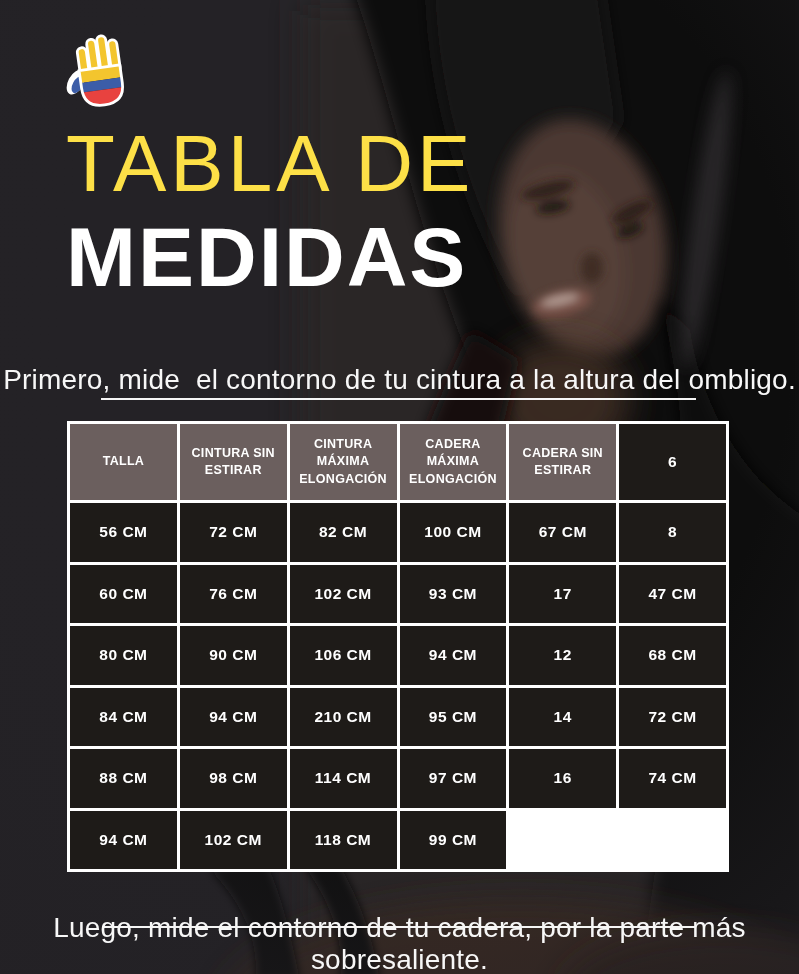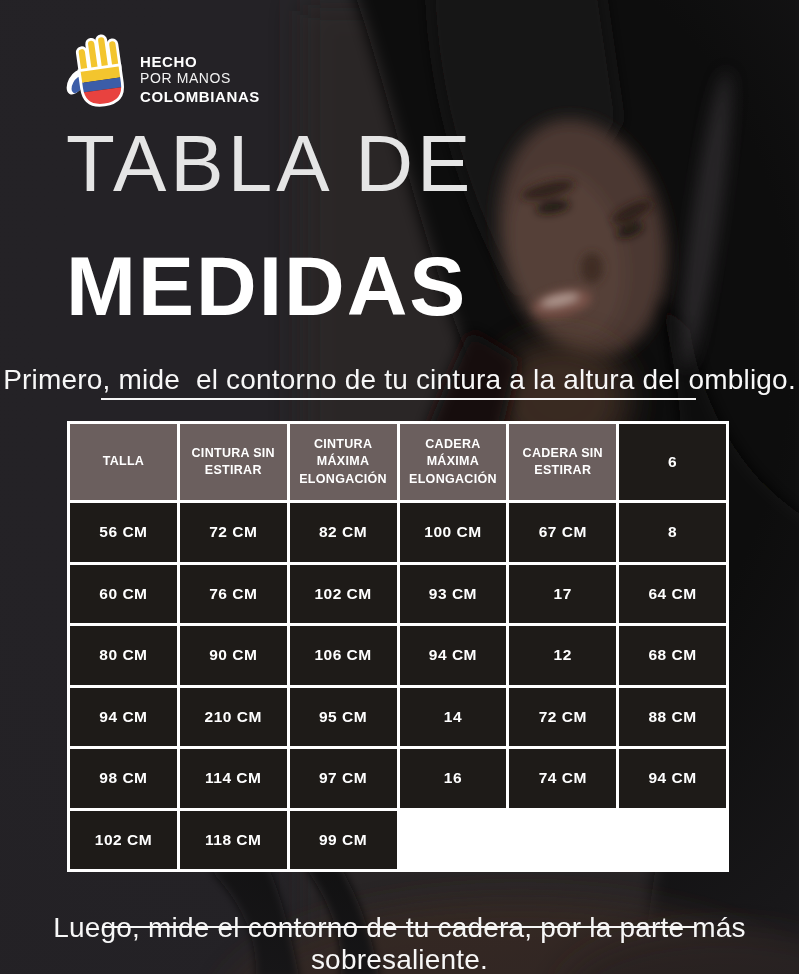--- a/index.html
+++ b/index.html
@@ -28,22 +28,22 @@
   
   .logo{position:absolute;left:64px;top:33px;display:flex;align-items:center}
   .logo-hand{width:70px;height:78px;flex:0 0 auto}
   .logo-text{margin-left:6px;padding-top:14px;line-height:17.5px;letter-spacing:.6px}
   .logo-text .l1{font-size:15px;font-weight:bold}
   .logo-text .l2{font-size:14px;font-weight:normal;color:#f2f2f2}
   .logo-text .l3{font-size:15px;font-weight:bold}
 
   
   .title{position:absolute;left:66px;top:124px}
-  .title .t1{font-size:80px;font-weight:400;letter-spacing:4px;line-height:80px;color:#e5e5e5}
-  .title .t2{font-size:84px;font-weight:bold;letter-spacing:2px;line-height:84px;margin-top:40px}
+  .title .t1{font-size:80px;font-weight:400;letter-spacing:4px;line-height:80px;color:#fde047}
+  .title .t2{font-size:84px;font-weight:bold;letter-spacing:2px;line-height:84px;margin-top:11px}
 
   
   .instr{position:absolute;left:0;width:799px;text-align:center;font-size:28px;
          color:#f7f7f7;white-space:pre-wrap;letter-spacing:.2px}
   .instr.top{top:364px}
   .instr.bottom{top:912px}
   .rule{position:absolute;height:2px;background:#f5f5f5;border:none}
   .rule.top{top:398px;left:101px;width:595px}
   .rule.bottom{top:926px;left:104px;width:591px}
 
@@ -147,25 +147,20 @@
         </g>
 
         <g clip-path="url(#palmClip)">
           <rect x="20" y="46" width="64" height="22" fill="var(--flag-yellow)"></rect>
           <rect x="20" y="68" width="64" height="14" fill="var(--flag-blue)"></rect>
           <rect x="20" y="82" width="64" height="24" fill="var(--flag-red)"></rect>
         </g>
         <path d="M22,50 L81,50 L81,76 Q81,104 51.5,104 Q22,104 22,76 Z" fill="none" stroke="#ffffff" stroke-width="4"></path>
       </g>
     </svg>
-    <div class="logo-text">
-      <div class="l1">HECHO</div>
-      <div class="l2">POR MANOS</div>
-      <div class="l3">COLOMBIANAS</div>
-    </div>
   </div>
 
   <div class="title">
     <div class="t1">TABLA DE</div>
     <div class="t2">MEDIDAS</div>
   </div>
 
   <div class="instr top">Primero, mide  el contorno de tu cintura a la altura del ombligo.</div>
   <div class="rule top"></div>
 
@@ -180,27 +175,28 @@
       <div class="td">72 CM</div>
       <div class="td">82 CM</div>
       <div class="td">100 CM</div>
       <div class="td">67 CM</div>
       <div class="td">8</div>
       <div class="td">60 CM</div>
       <div class="td">76 CM</div>
       <div class="td">102 CM</div>
       <div class="td">93 CM</div>
       <div class="td">17</div>
-      <div class="td">64 CM</div>
+      <div class="td">47 CM</div>
       <div class="td">80 CM</div>
       <div class="td">90 CM</div>
       <div class="td">106 CM</div>
       <div class="td">94 CM</div>
       <div class="td">12</div>
       <div class="td">68 CM</div>
+      <div class="td">84 CM</div>
       <div class="td">94 CM</div>
       <div class="td">210 CM</div>
       <div class="td">95 CM</div>
       <div class="td">14</div>
       <div class="td">72 CM</div>
       <div class="td">88 CM</div>
       <div class="td">98 CM</div>
       <div class="td">114 CM</div>
       <div class="td">97 CM</div>
       <div class="td">16</div>

